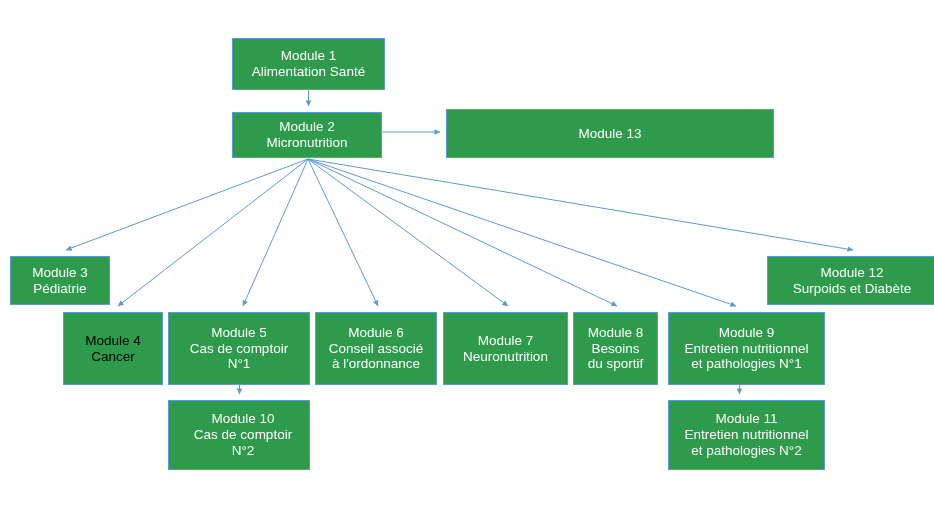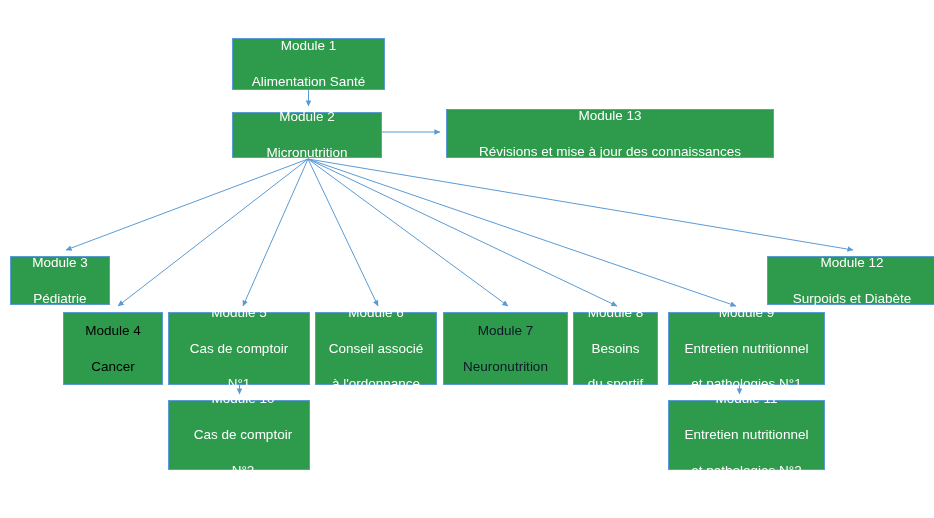--- a/index.html
+++ b/index.html
@@ -33,21 +33,20 @@
     color: #ffffff;
     display: flex;
     flex-direction: column;
     align-items: center;
     justify-content: center;
     text-align: center;
     line-height: 1.18;
     font-size: 13.5px;
     padding: 2px 4px;
     z-index: 2;
-    gap: 20px;
   }
   .node .ln {
     display: block;
     white-space: nowrap;
   }
 </style>
 </head>
 <body>
 
 <div id="diagram-canvas">
@@ -78,21 +77,20 @@
       <div class="node" style="left: 232px; top: 38px; width: 153px; height: 52px; background: rgb(46, 154, 75); border-color: rgb(91, 155, 213); color: rgb(255, 255, 255);">
         <span class="ln">Module 1</span>
         <span class="ln">Alimentation Santé</span>
       </div>
       <div class="node" style="left: 232px; top: 112px; width: 150px; height: 46px; background: rgb(46, 154, 75); border-color: rgb(91, 155, 213); color: rgb(255, 255, 255);">
         <span class="ln">Module 2</span>
         <span class="ln">Micronutrition</span>
       </div>
       <div class="node" style="left: 446px; top: 109px; width: 328px; height: 49px; background: rgb(46, 154, 75); border-color: rgb(91, 155, 213); color: rgb(255, 255, 255);">
         <span class="ln">Module 13</span>
-        <span class="ln">Révisions et mise à jour des connaissances</span>
       </div>
       <div class="node" style="left: 10px; top: 256px; width: 100px; height: 49px; background: rgb(46, 154, 75); border-color: rgb(91, 155, 213); color: rgb(255, 255, 255);">
         <span class="ln">Module 3</span>
         <span class="ln">Pédiatrie</span>
       </div>
       <div class="node" style="left: 767px; top: 256px; width: 170px; height: 49px; background: rgb(46, 154, 75); border-color: rgb(91, 155, 213); color: rgb(255, 255, 255);">
         <span class="ln">Module 12</span>
         <span class="ln">Surpoids et Diabète</span>
       </div>
       <div class="node" style="left: 63px; top: 312px; width: 100px; height: 73px; background: rgb(46, 154, 75); border-color: rgb(91, 155, 213); color: #000000;">
@@ -102,21 +100,21 @@
       <div class="node" style="left: 168px; top: 312px; width: 142px; height: 73px; background: rgb(46, 154, 75); border-color: rgb(91, 155, 213); color: rgb(255, 255, 255);">
         <span class="ln">Module 5</span>
         <span class="ln">Cas de comptoir</span>
         <span class="ln">N°1</span>
       </div>
       <div class="node" style="left: 315px; top: 312px; width: 122px; height: 73px; background: rgb(46, 154, 75); border-color: rgb(91, 155, 213); color: rgb(255, 255, 255);">
         <span class="ln">Module 6</span>
         <span class="ln">Conseil associé</span>
         <span class="ln">à l'ordonnance</span>
       </div>
-      <div class="node" style="left: 443px; top: 312px; width: 125px; height: 73px; background: rgb(46, 154, 75); border-color: rgb(91, 155, 213); color: #0f172a;">
+      <div class="node" style="left: 443px; top: 312px; width: 125px; height: 73px; background: rgb(46, 154, 75); border-color: rgb(91, 155, 213); color: #ffffff;">
         <span class="ln">Module 7</span>
         <span class="ln">Neuronutrition</span>
       </div>
       <div class="node" style="left: 573px; top: 312px; width: 85px; height: 73px; background: rgb(46, 154, 75); border-color: rgb(91, 155, 213); color: rgb(255, 255, 255);">
         <span class="ln">Module 8</span>
         <span class="ln">Besoins</span>
         <span class="ln">du sportif</span>
       </div>
       <div class="node" style="left: 668px; top: 312px; width: 157px; height: 73px; background: rgb(46, 154, 75); border-color: rgb(91, 155, 213); color: rgb(255, 255, 255);">
         <span class="ln">Module 9</span>

